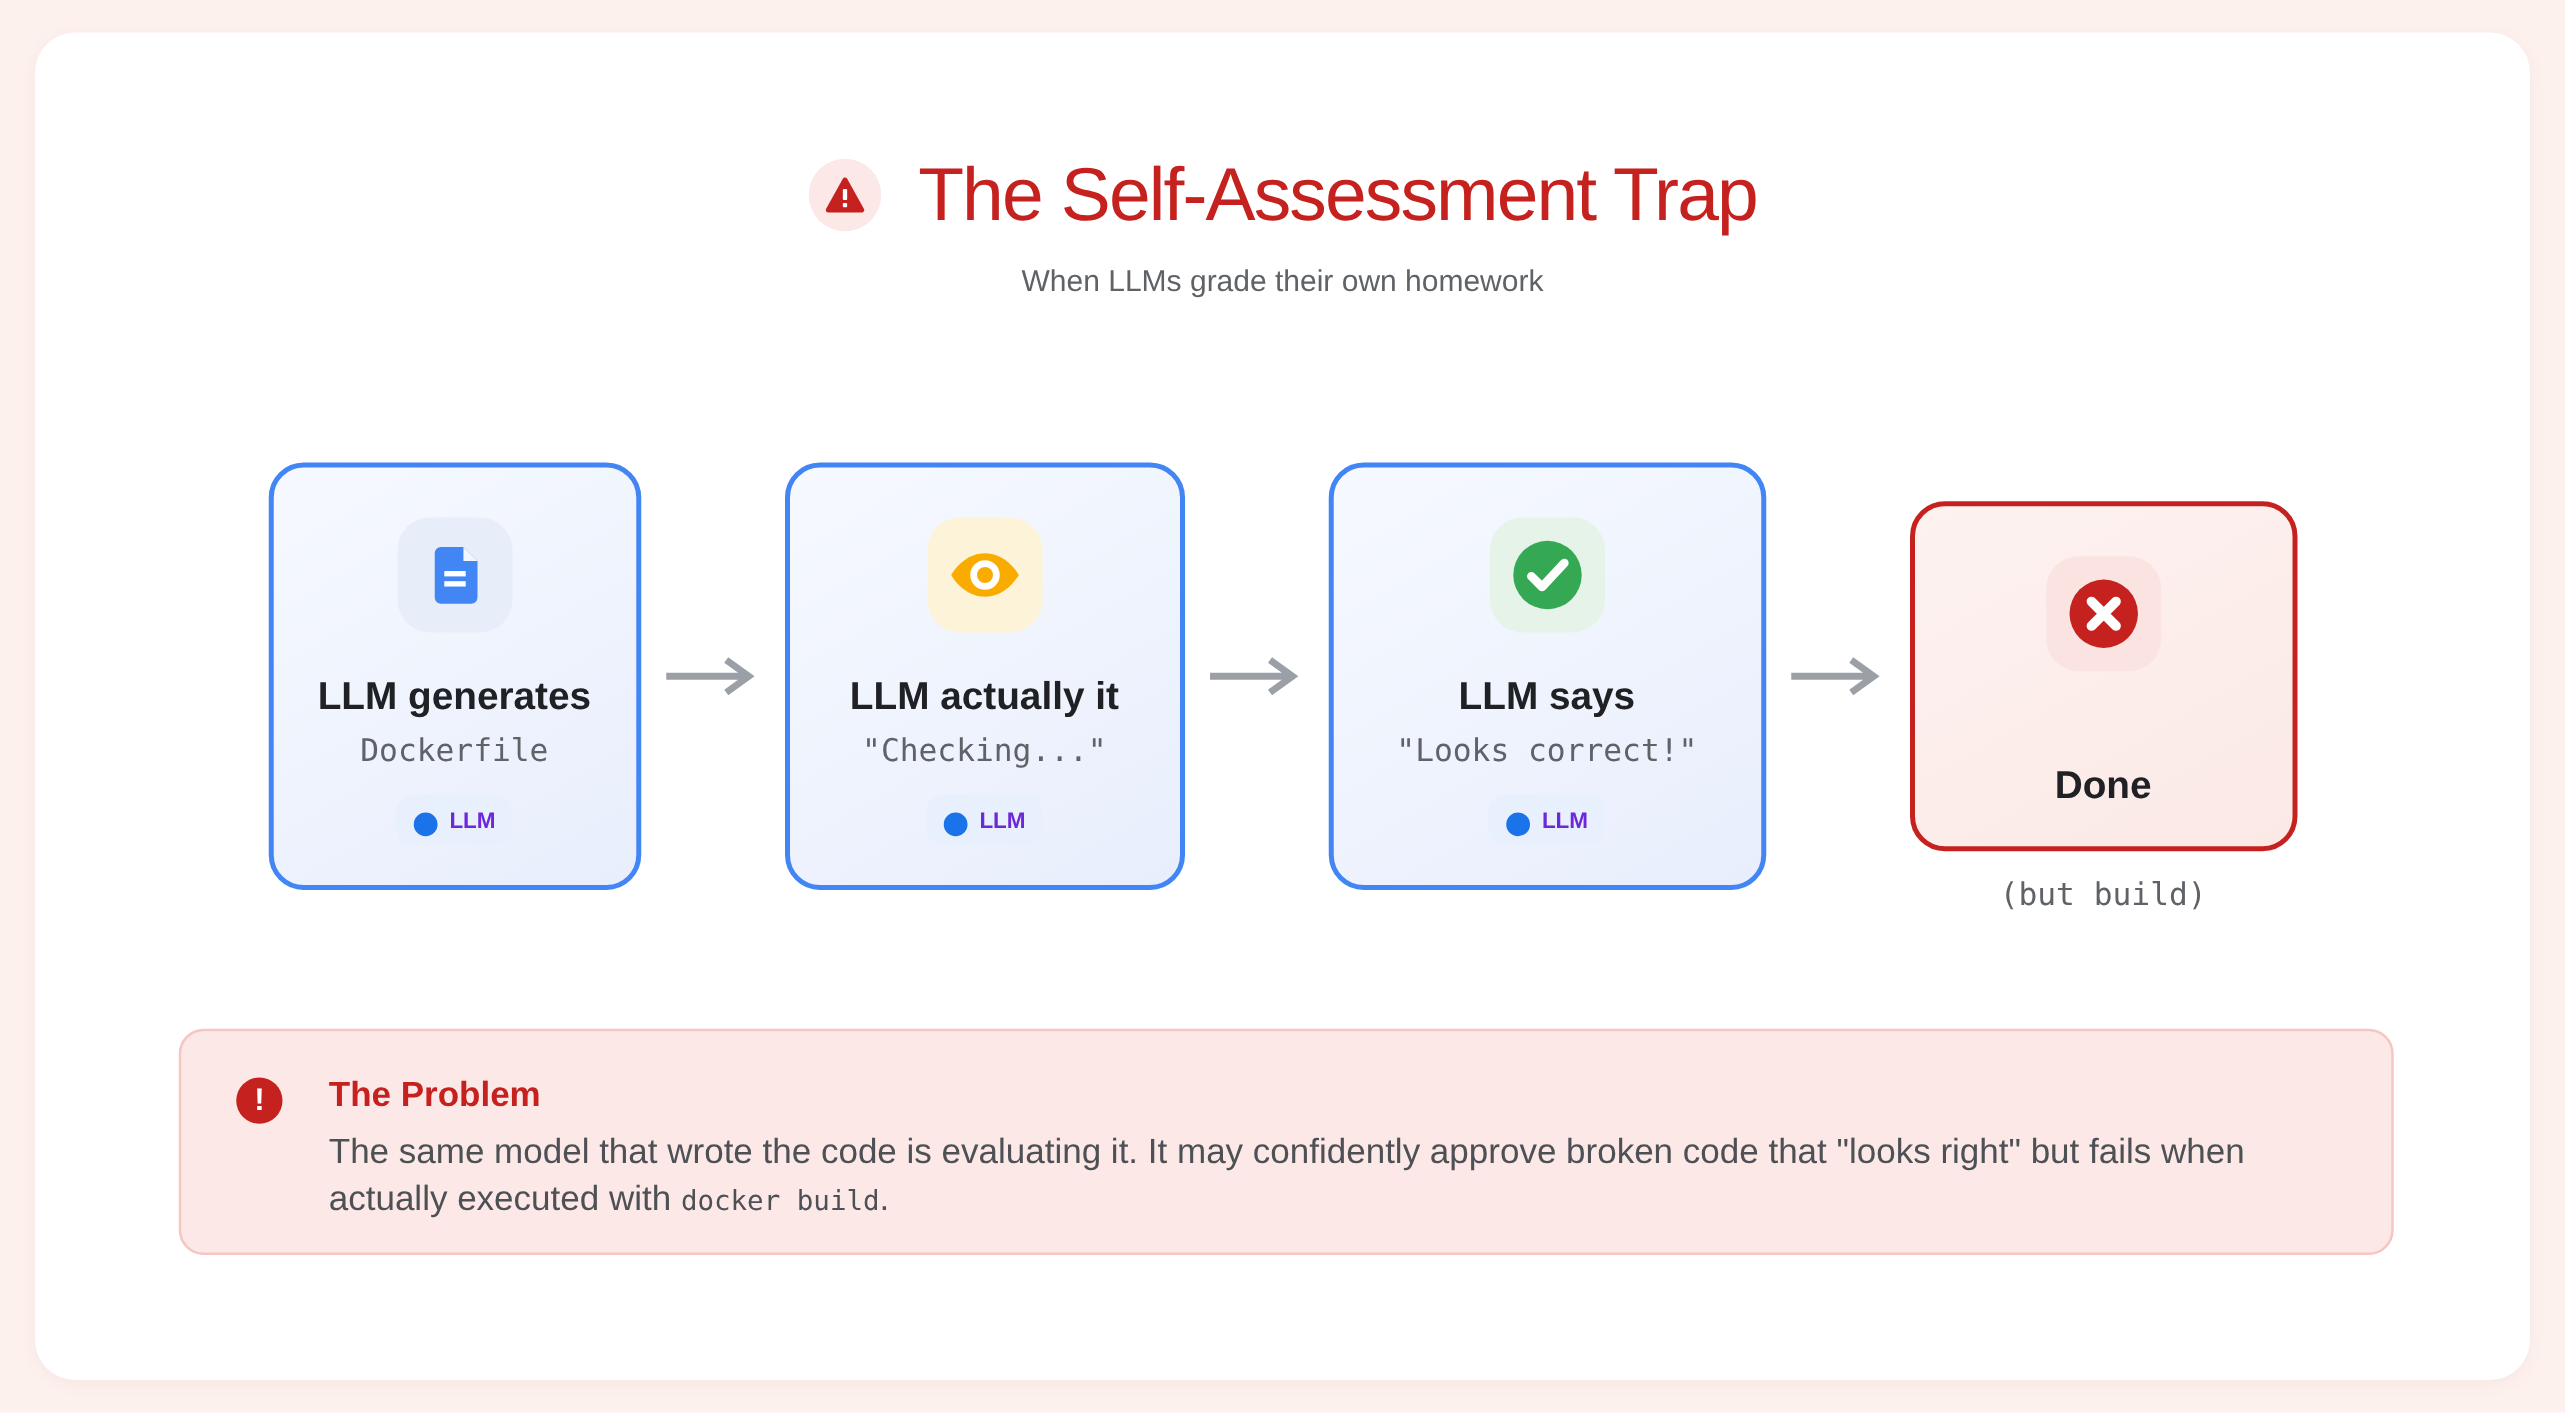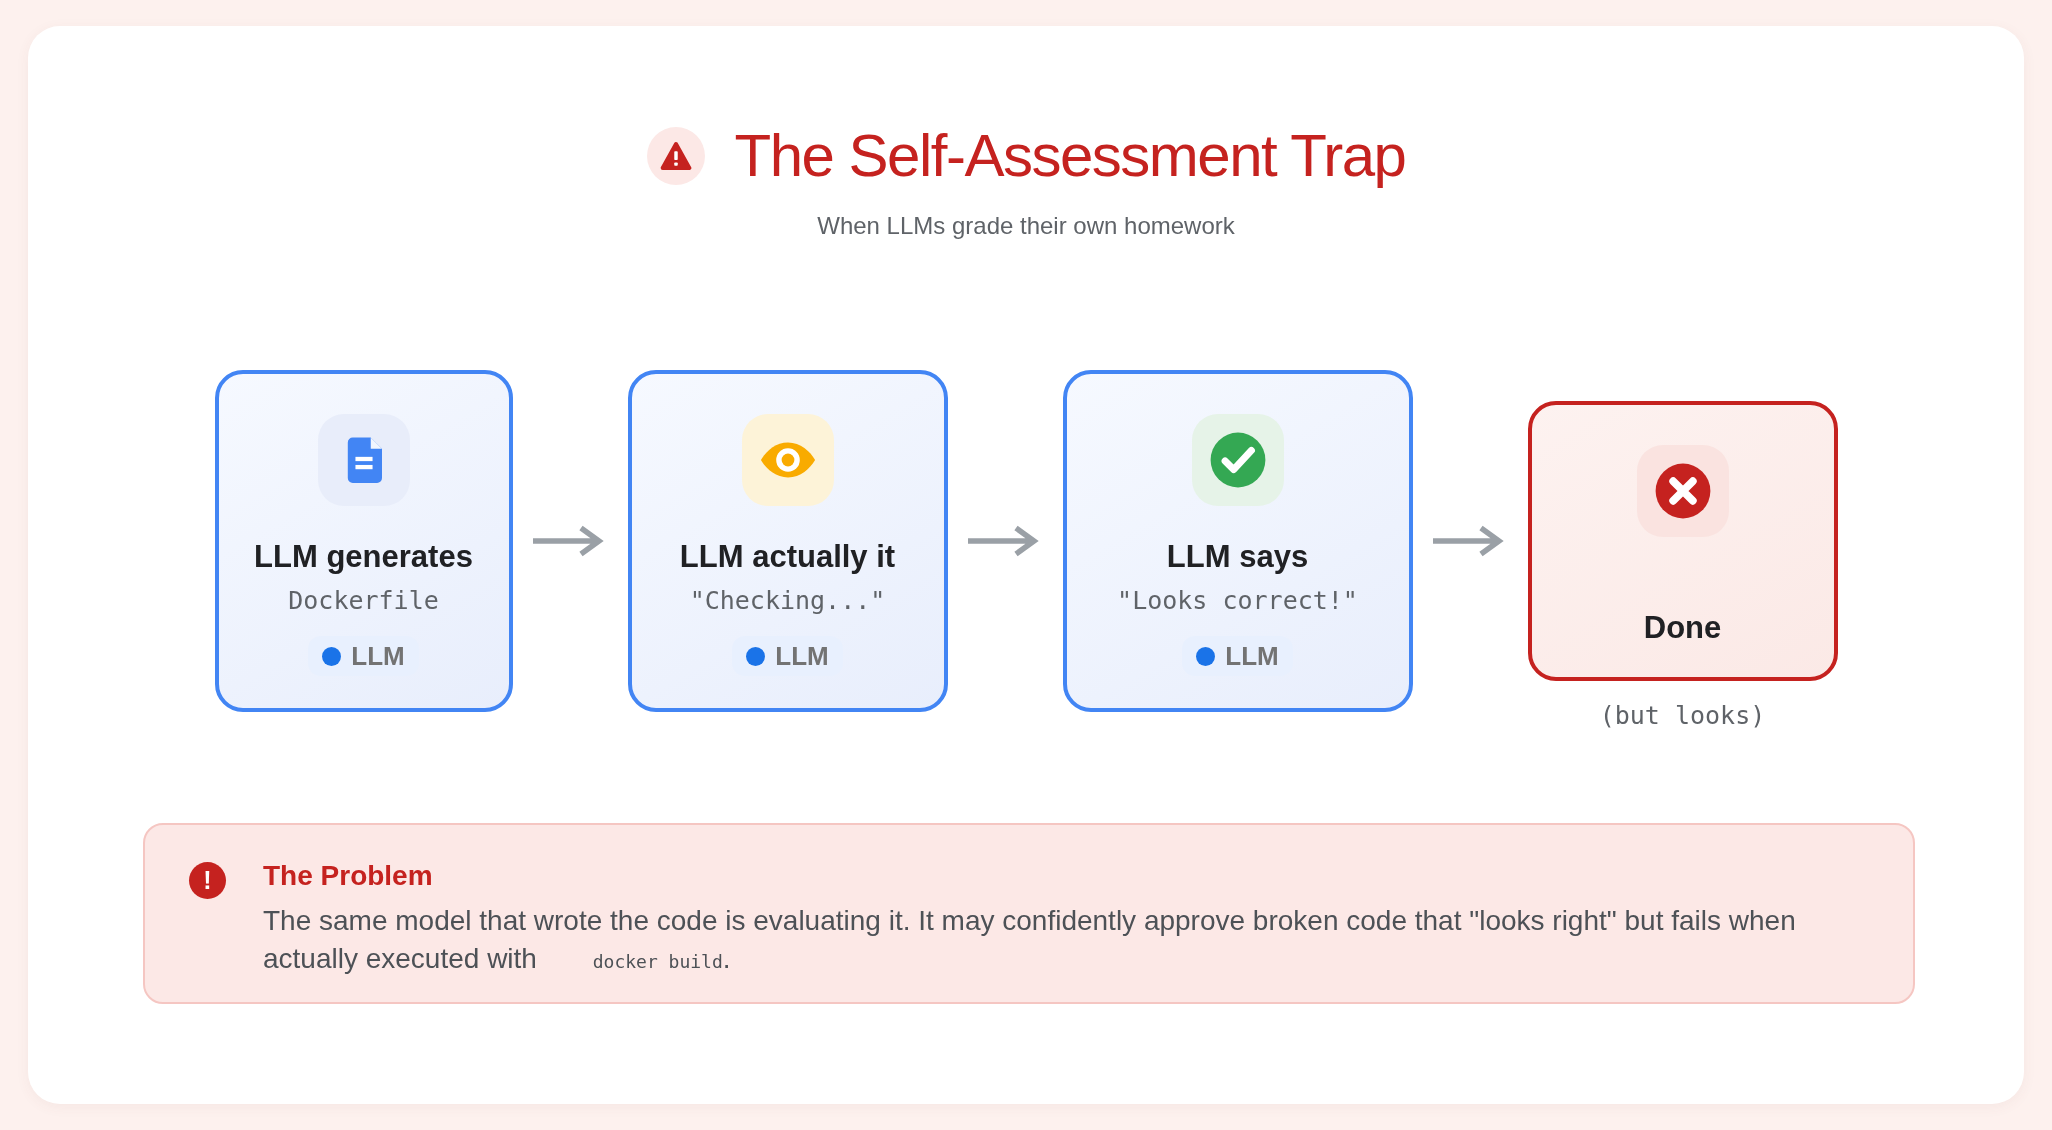--- a/index.html
+++ b/index.html
@@ -56,23 +56,23 @@
   .tile-eye   { background:#fdf3d8; }
   .tile-check { background:#e6f3e8; }
   .tile-x     { background:#fae3e0; }
   .card-title { margin-top:34px; font-size:31px; font-weight:700; color:#202124; line-height:34px; }
   .card-4 .card-title { margin-top:30px; }
   .card-sub {
     margin-top:13px; font-family:"DejaVu Sans Mono", monospace;
     font-size:25px; color:#5f6368; line-height:28px;
   }
   .badge {
-    margin-top:21px; display:flex; align-items:center; gap:10px;
+    margin-top:21px; display:flex; align-items:flex-end; gap:10px;
     background:#e8f0fe; border-radius:13px; padding:7px 14px;
-    font-size:26px; font-weight:700; color:#737373; line-height:26px;
+    font-size:18px; font-weight:700; color:#6d28d9; line-height:26px;
   }
   .badge-dot { width:19px; height:19px; border-radius:50%; background:#1a73e8; flex:0 0 auto; }
   .arrow-slot { width:115px; display:flex; align-items:center; justify-content:center; flex:0 0 auto; }
   
   .problem {
     margin:111px 109px 0 115px;
     height:181px;
     background:#fce8e6;
     border:2px solid #f5c6c2;
     border-radius:20px;
@@ -83,21 +83,21 @@
     width:37px; height:37px; border-radius:50%; background:#c5221f;
     color:#ffffff; font-size:25px; font-weight:800;
     display:flex; align-items:center; justify-content:center;
     flex:0 0 auto; margin-top:3px;
   }
   .problem-title { font-size:28px; font-weight:700; color:#c5221f; line-height:34px; }
   .problem-body {
     margin-top:9px; font-size:28px; line-height:38px; color:#4d5156; max-width:1580px;
   }
   .code {
-    font-family:"DejaVu Sans Mono", monospace; font-size:18px; color:#4d5156;margin-left:48px;
+    font-family:"DejaVu Sans Mono", monospace; font-size:22px; color:#4d5156;
   }
 </style>
 </head>
 <body>
 
 <div class="frame">
 
   <div class="header">
     <div class="title-row">
       <div class="warn-badge">
@@ -181,21 +181,21 @@
     </div>
 
     <div class="card card-4">
       <div class="icon-tile tile-x">
         <svg width="62" height="62" viewBox="0 0 24 24">
           <circle cx="12" cy="12" r="10.6" fill="#c5221f"></circle>
           <path d="M8.2 8.2 l7.6 7.6 M15.8 8.2 l-7.6 7.6" stroke="#ffffff" stroke-width="3" stroke-linecap="round"></path>
         </svg>
       </div>
       <div class="card-title">Done</div>
-      <div class="card-sub">(but looks)</div>
+      <div class="card-sub">(but build)</div>
     </div>
 
   </div>
 
   <div class="problem">
     <div class="problem-icon">
       <span>!</span>
     </div>
     <div>
       <div class="problem-title">The Problem</div>

